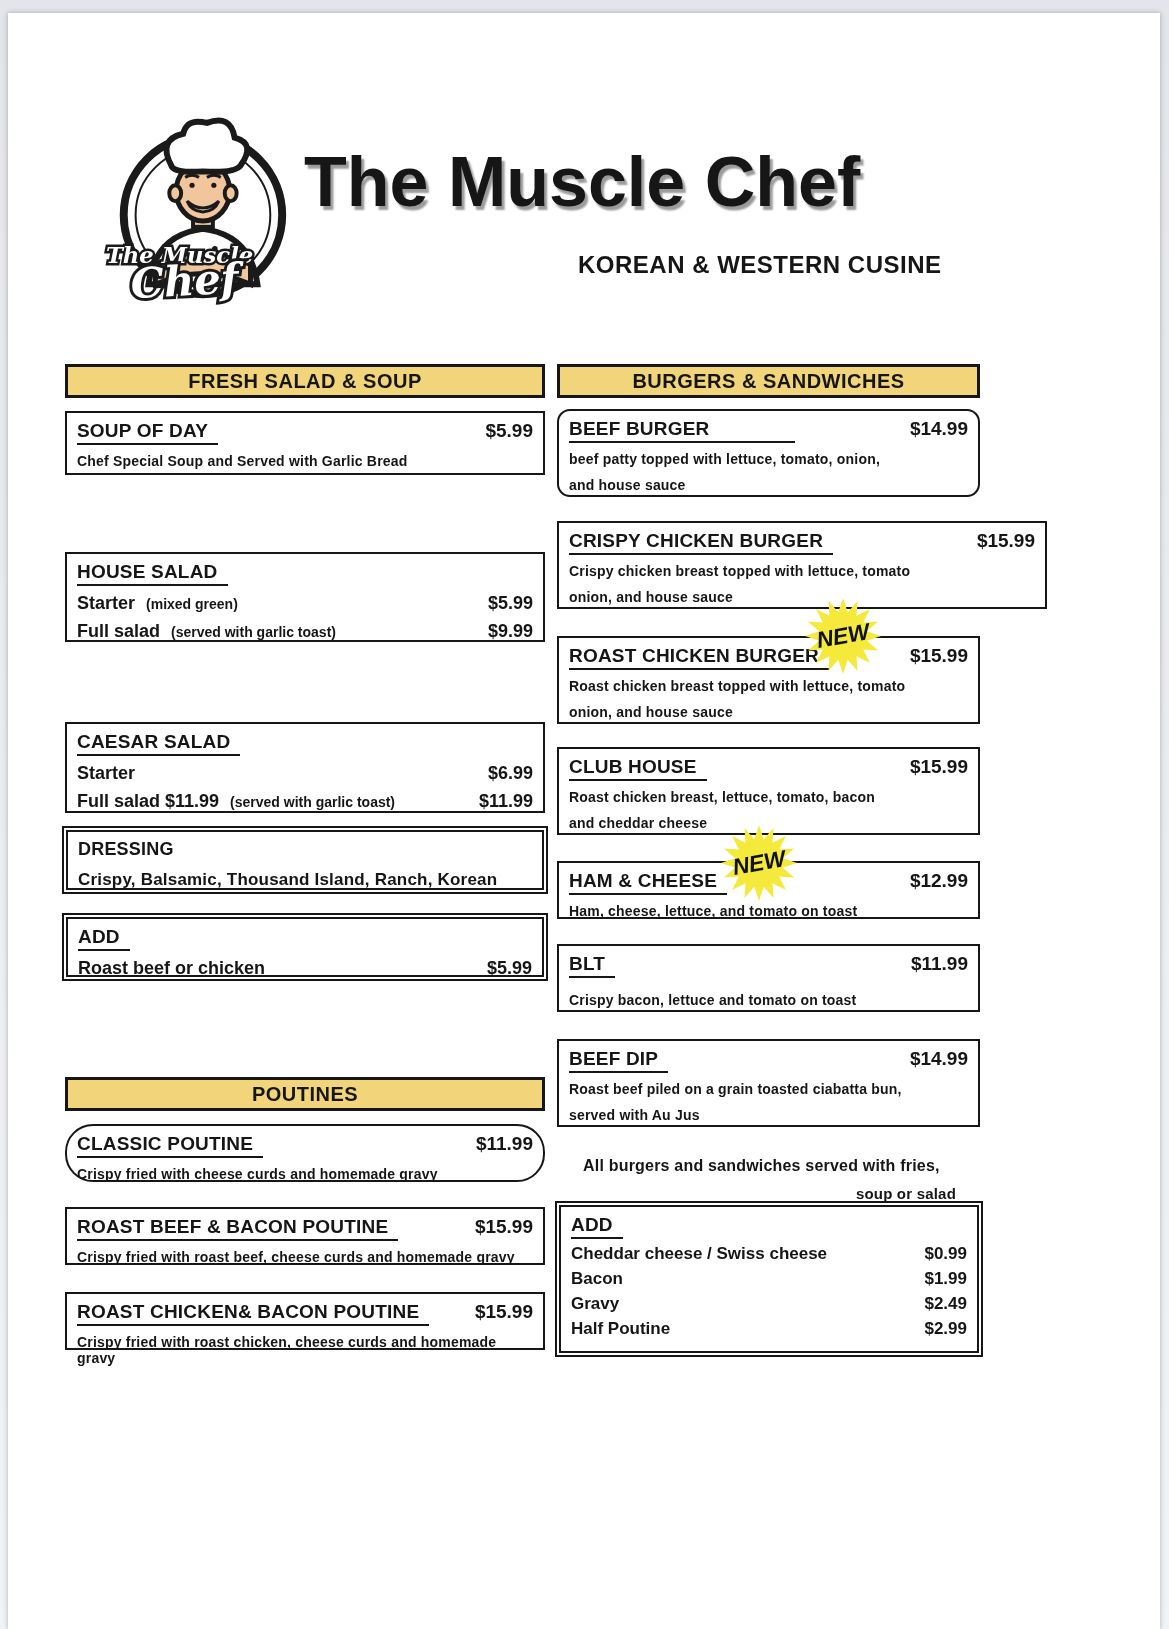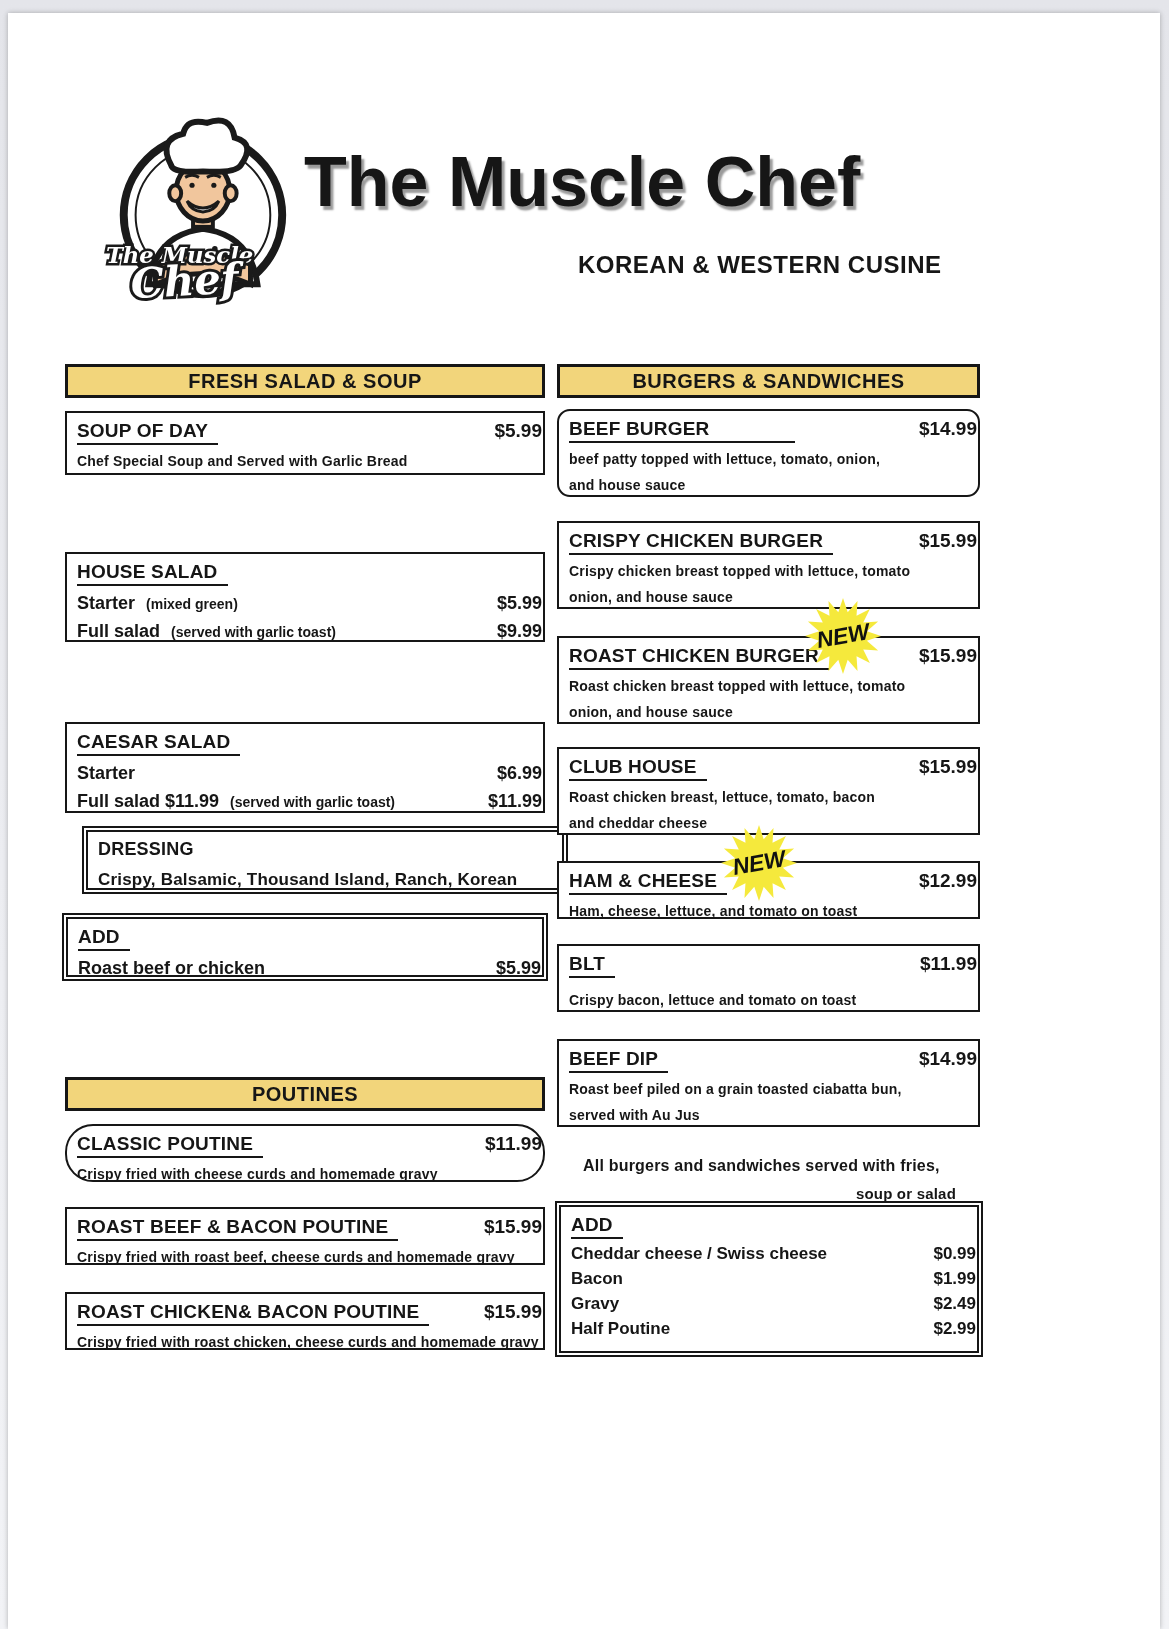--- a/index.html
+++ b/index.html
@@ -36,21 +36,21 @@
   .banner{
     position:absolute; height:34px;
     background:var(--banner); border:3px solid var(--ink);
     display:flex; align-items:center; justify-content:center;
     font-size:20px; font-weight:bold; letter-spacing:.5px;margin-top:38px;
   }
   
   .box{
     position:absolute; background:#fff;
     border:2px solid var(--ink);
-    padding:7px 1px 0 10px;
+    padding:7px 10px 0 10px;
   }
   .box.dbl{outline:2px solid var(--ink); outline-offset:2px;}
   .trow{display:flex; align-items:baseline;}
   .tname{
     font-size:19px; font-weight:bold;
     border-bottom:2px solid var(--ink);
     padding:0 10px 1px 0; letter-spacing:.2px; white-space:nowrap;
   }
   .tname.uext{padding-right:85px;}
   .tname.plain{border-bottom:none; font-size:18px;}
@@ -150,21 +150,21 @@
       <span class="lbl">Starter</span>
       <span class="price">$6.99</span>
     </div>
     <div class="row">
       <span class="lbl">Full salad $11.99</span>
       <span class="note">(served with garlic toast)</span>
       <span class="price">$11.99</span>
     </div>
   </div>
 
-  <div class="box dbl" style="left:58px; top:817px; width:478px; height:60px;margin-left:20px;">
+  <div class="box dbl" style="left:58px; top:817px; width:478px; height:60px;">
     <div class="trow">
         <span class="tname plain">DRESSING</span>
       </div>
     <div class="desc big">Crispy, Balsamic, Thousand Island, Ranch, Korean</div>
   </div>
 
   <div class="box dbl" style="left:58px; top:904px; width:478px; height:60px;">
     <div class="trow">
         <span class="tname">ADD</span>
       </div>
@@ -204,21 +204,21 @@
 
   <div class="box" style="left:549px; top:396px; width:423px; height:88px;border-radius:13px;">
     <div class="trow">
       <span class="tname uext">BEEF BURGER</span>
       <span class="price">$14.99</span>
     </div>
     <div class="desc">beef patty topped with lettuce, tomato, onion,</div>
     <div class="desc">and house sauce</div>
   </div>
 
-  <div class="box" style="left:549px; top:508px; width:423px; height:88px;">
+  <div class="box" style="left:549px; top:508px; width:490px; height:88px;">
     <div class="trow">
       <span class="tname">CRISPY CHICKEN BURGER</span>
       <span class="price">$15.99</span>
     </div>
     <div class="desc">Crispy chicken breast topped with lettuce, tomato</div>
     <div class="desc">onion, and house sauce</div>
   </div>
 
   <div class="box" style="left:549px; top:623px; width:423px; height:88px;">
     <svg class="badge" style="left:246px; top:-40px;" viewBox="0 0 100 100">

